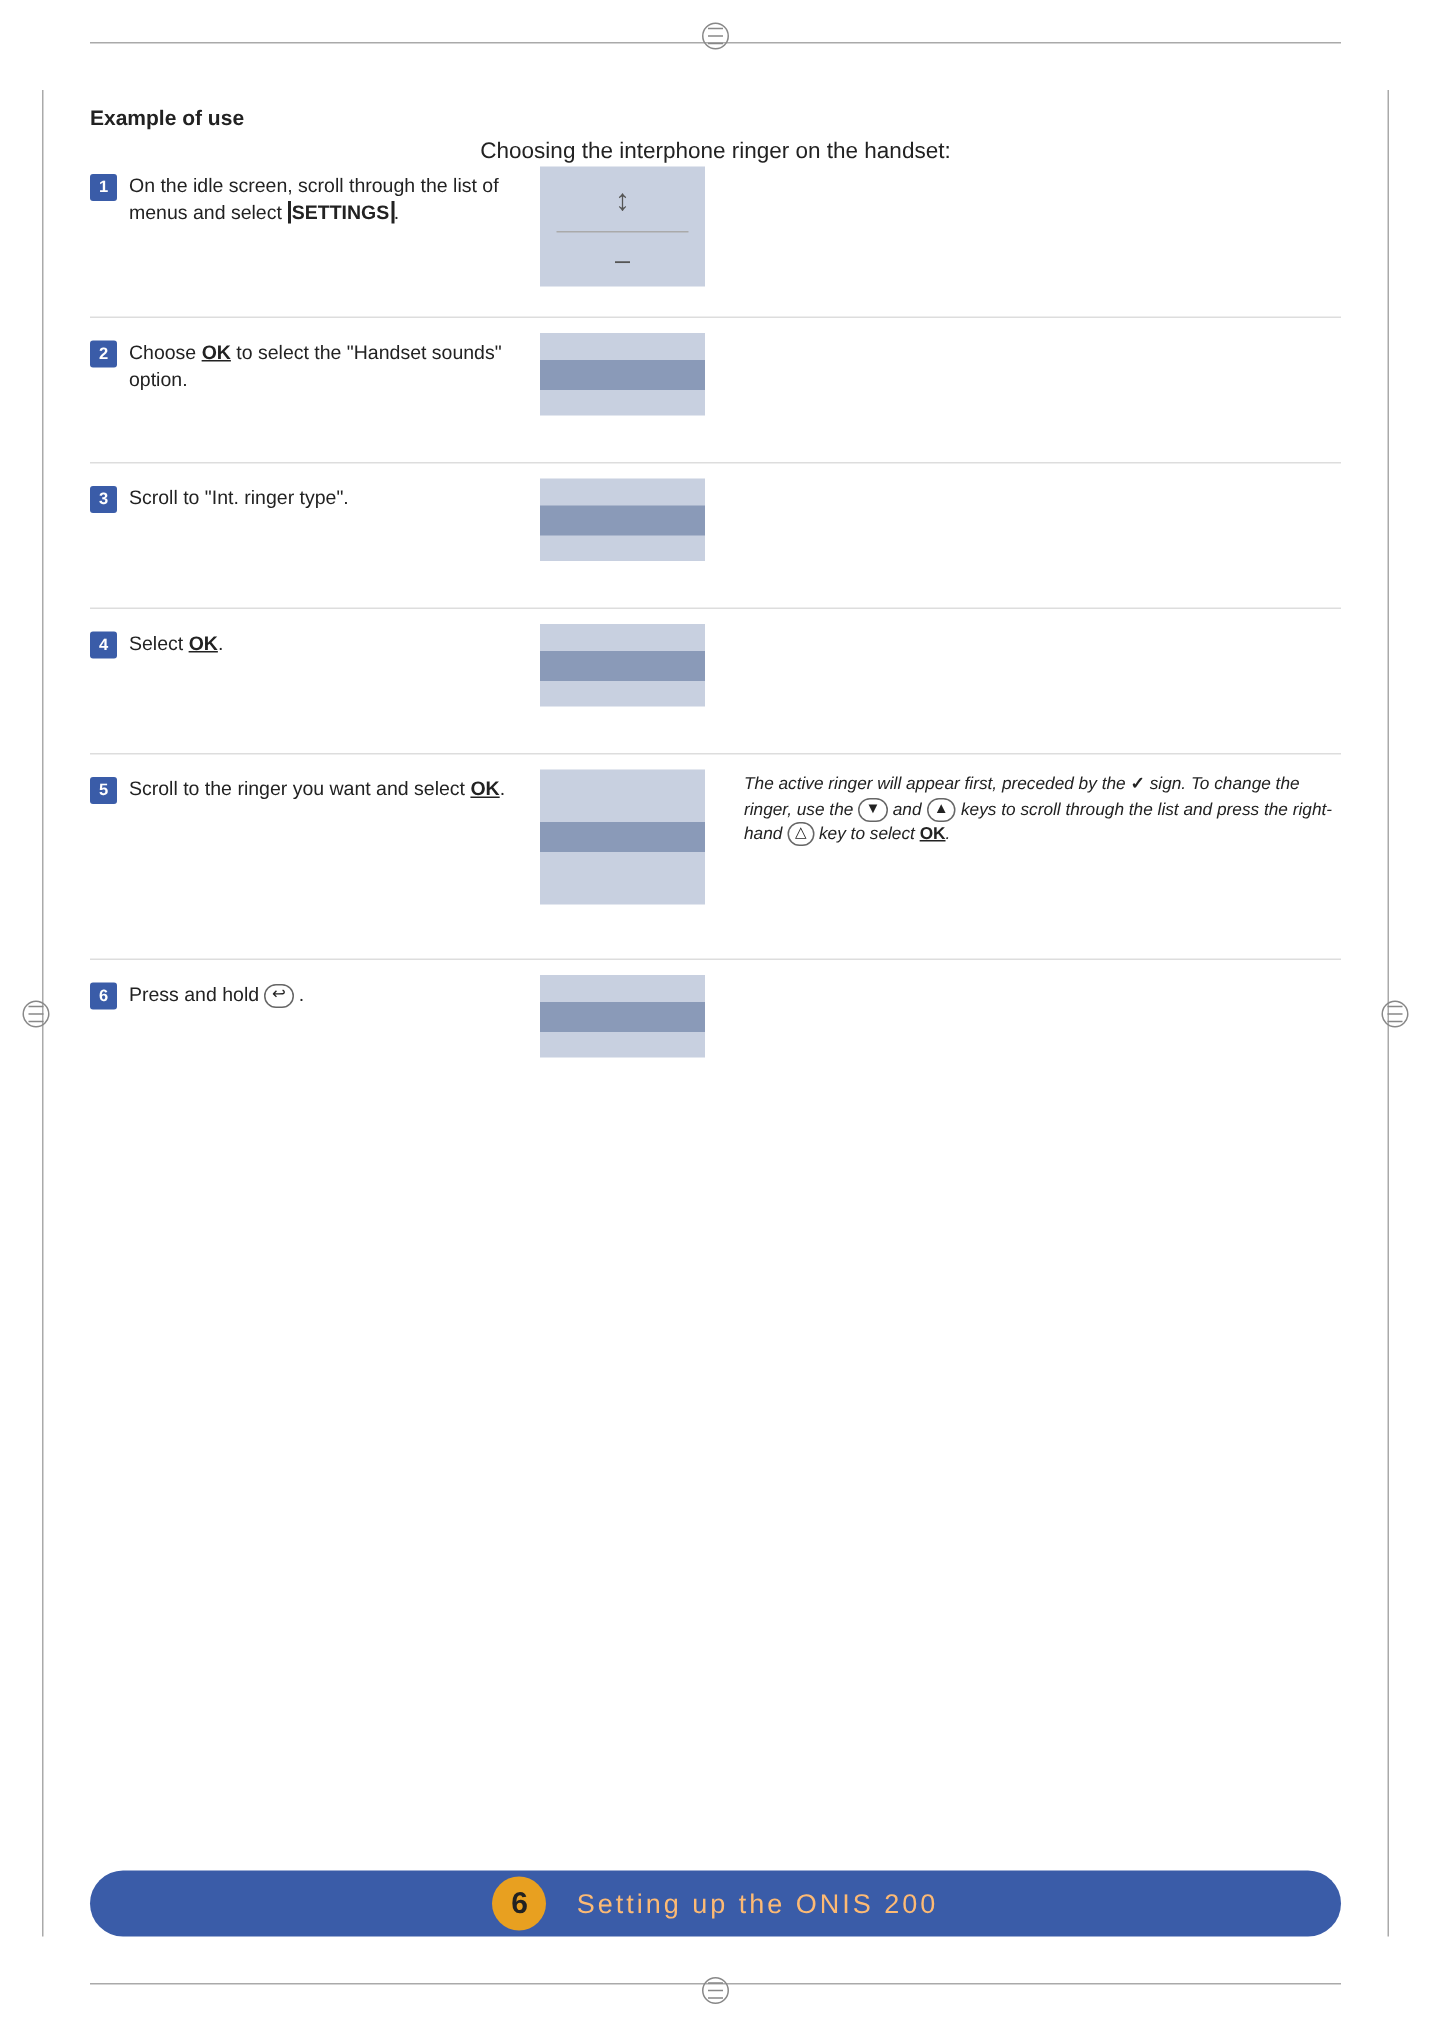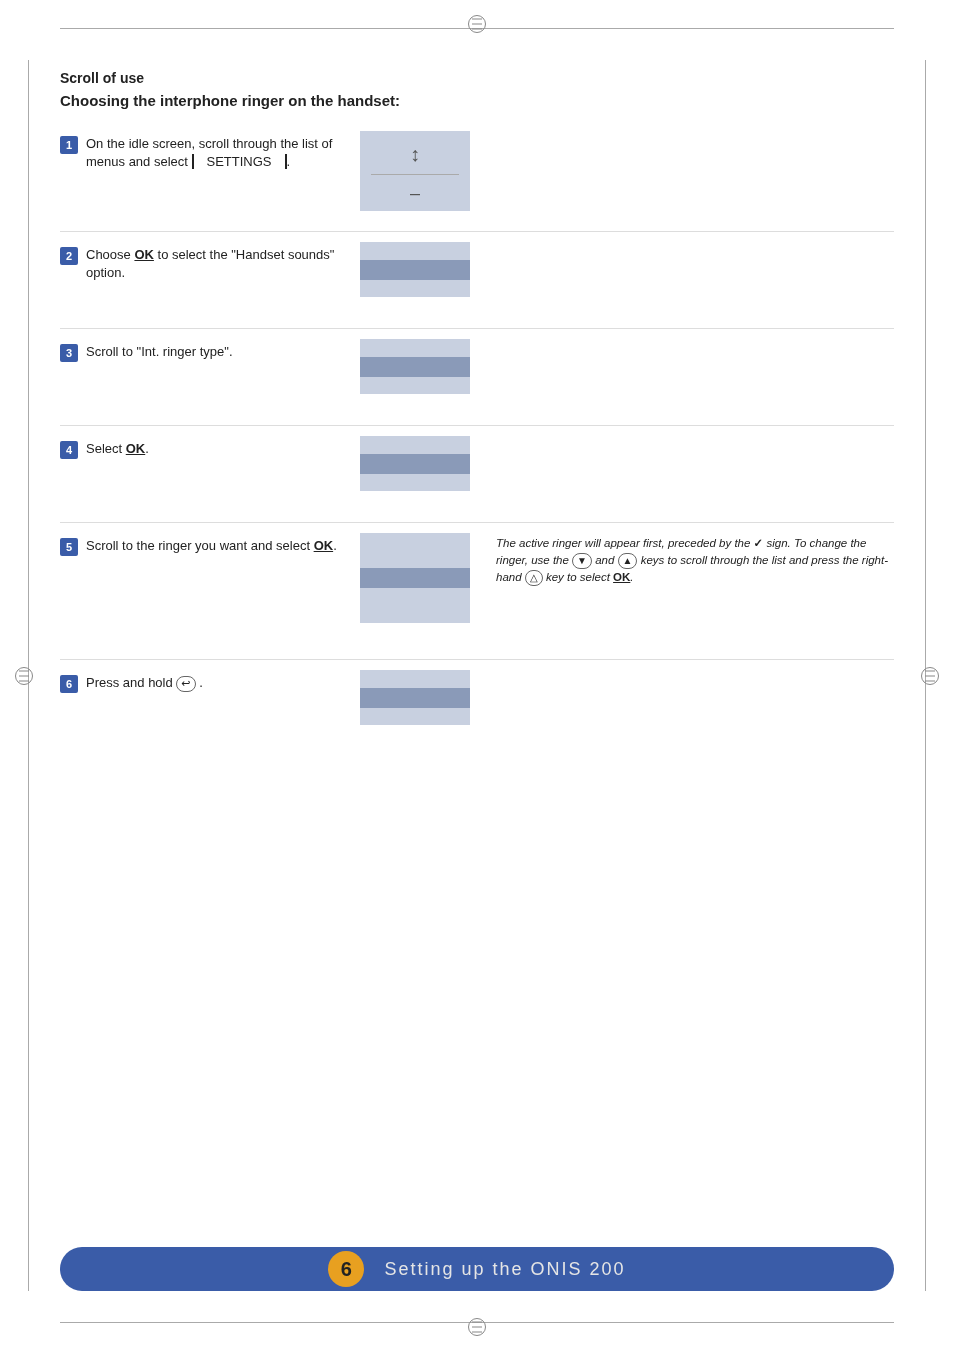--- a/index.html
+++ b/index.html
@@ -90,22 +90,22 @@
     }
 
     
     .heading-example {
       font-size: 14px;
       font-weight: bold;
       margin-bottom: 6px;
     }
     .heading-choosing {
       font-size: 15px;
-      font-weight: bold;
-      margin-bottom: 20px;
+      font-weight: normal;
+      text-align: center;
     }
 
     
     .steps-container {
       display: flex;
       flex-direction: column;
       gap: 0;
     }
 
     .step-row {
@@ -206,25 +206,25 @@
     
     .ok-key {
       font-weight: bold;
       font-style: normal;
       text-decoration: underline;
       margin-top: 17px;
     }
 
     
     .settings-key {
-      font-weight: normal;
+      font-weight: bold;
       font-style: normal;
       border-left: 2px solid #222;
       border-right: 2px solid #222;
-      padding: 0 13px;
+      padding: 0 1px;
     }
 
     
     .step-separator {
       height: 1px;
       background: #ddd;
       margin: 8px 0;
     }
 
     
@@ -249,42 +249,42 @@
       border-radius: 50%;
       display: flex;
       align-items: center;
       justify-content: center;
       font-size: 20px;
       font-weight: bold;
       color: #222;
     }
 
     .footer-text {
-      color: #e5e5e5;
+      color: #fdba74;
       font-size: 18px;
       letter-spacing: 2px;
       font-weight: 300;
     }
 
   </style>
 </head>
 <body>
 
 <div class="page-border-left"></div>
 <div class="page-border-right"></div>
 <div class="page-border-top"></div>
 <div class="page-border-bottom"></div>
 
 <div class="reg-mark top-center"></div>
 <div class="reg-mark mid-left"></div>
 <div class="reg-mark mid-right"></div>
 <div class="reg-mark bottom-center"></div>
 
 <div class="content">
-  <div class="heading-example">Scroll of use</div>
+  <div class="heading-example">Example of use</div>
   <div class="heading-choosing">Choosing the interphone ringer on the handset:</div>
 
   <div class="steps-container">
 
     <div class="step-row">
       <div class="step-left">
         <span class="step-num">1</span>
         <span class="step-text">
           On the idle screen, scroll through the list of menus and select <span class="settings-key">SETTINGS</span>.
         </span>

